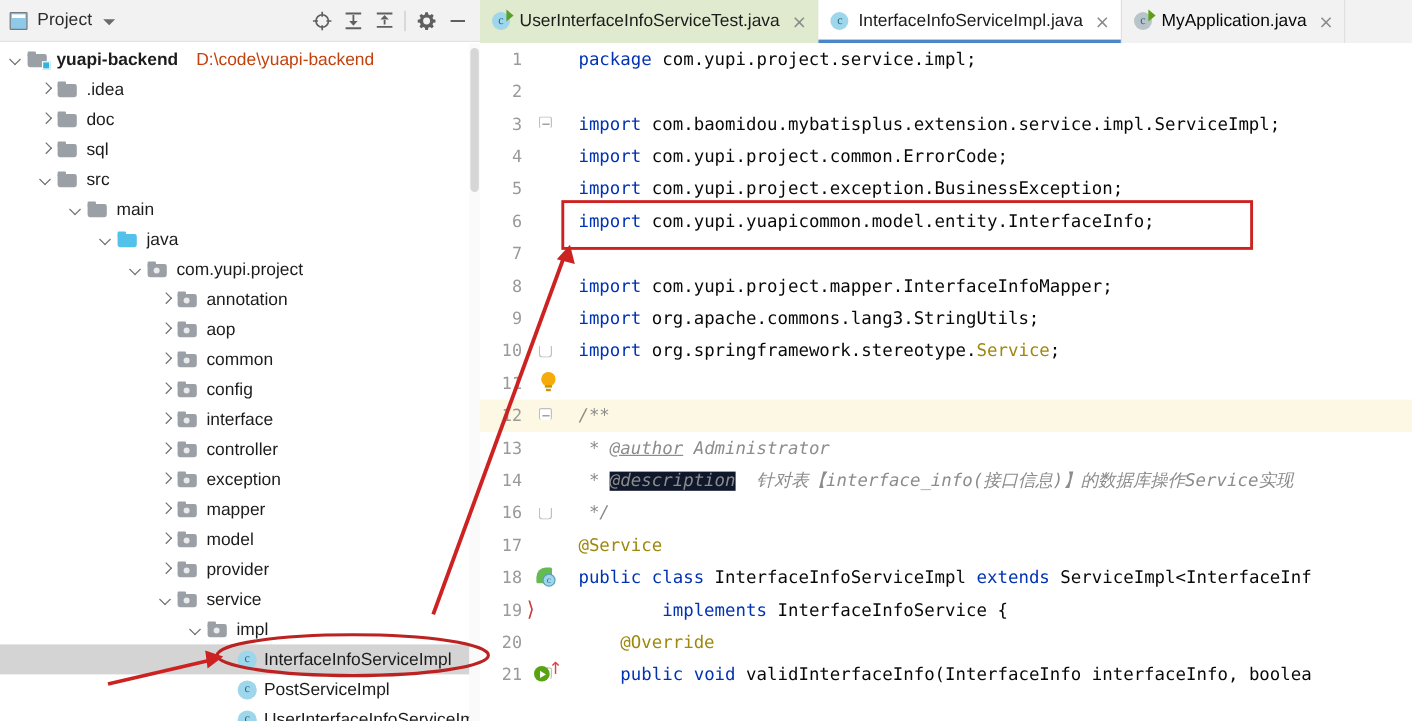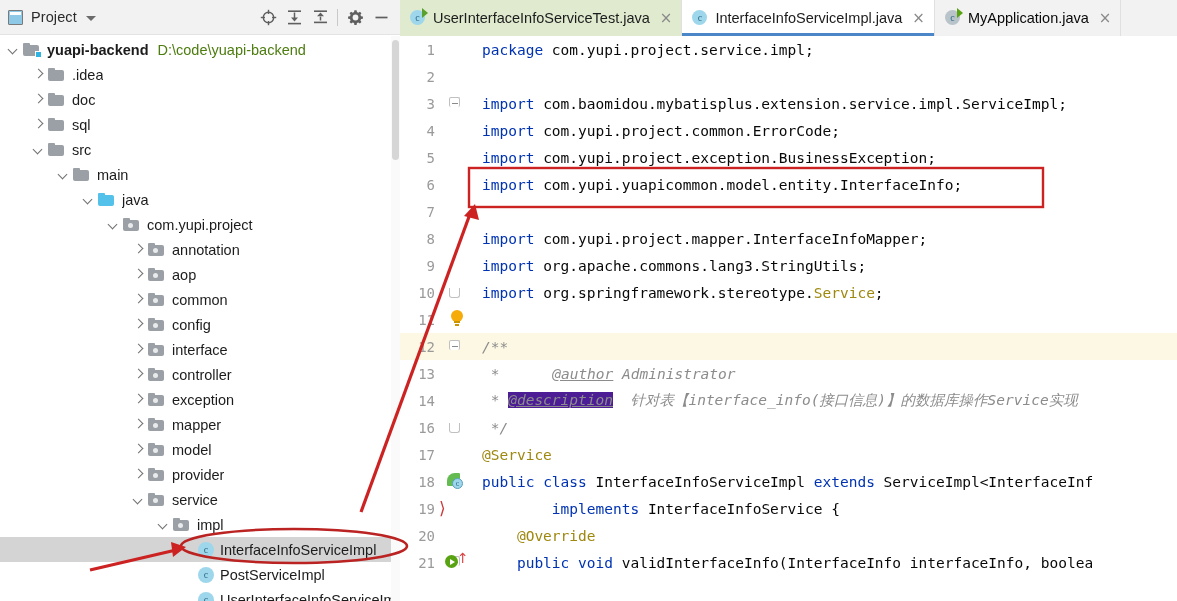--- a/index.html
+++ b/index.html
@@ -87,21 +87,21 @@
     position:absolute;left:5px;top:6px;width:5px;height:5px;border-radius:50%;
     background:#e9eaec;
   }
   .cicon{
     width:16px;height:16px;border-radius:50%;background:#9ed6ec;flex:none;margin-right:6px;
     display:flex;align-items:center;justify-content:center;
     font-size:10px;color:#2b6b84;font-family:"Liberation Serif",serif;
   }
   .label{ overflow:hidden;text-align:center; }
   .label.bold{ font-weight:bold; }
-  .path-hint{ color:#4d7c0f; margin-left:9px; font-size:14.5px; }
+  .path-hint{ color:#c2410c; margin-left:15px; font-size:14.5px; }
 
   
   #editor{ flex:1; height:601px; position:relative; background:#fff; overflow:hidden; }
   #tabbar{ height:36px; display:flex; background:#f2f2f2; align-items:stretch; flex:none; }
   .tab{
     display:flex;align-items:center;gap:7px;padding:0 9px 0 10px;
     font-size:14.5px;color:#1c1c1c;position:relative;white-space:nowrap;
     border-right:1px solid #e0e0e0;
   }
   .tab.green{ background:#dfeace; }
@@ -146,22 +146,22 @@
     border:1px solid #c0c0c0; background:#fff; border-radius:2px 2px 4px 4px;
   }
   .fold::before{ content:"";position:absolute;left:2px;top:5px;width:6px;height:1px;background:#8a8a8a; }
   .fold.open{ border-bottom:none;height:10px;border-radius:2px; }
   .fold.end{ border-top:none;height:10px;top:9px;border-radius:0 0 3px 3px; }
   .fold.end::before{ display:none; }
 
   .kw{color:#0033b3;}
   .anno{color:#9e880d;}
   .cmt{color:#8c8c8c;font-style:italic;}
-  .cmt-tag{color:#8c8c8c;font-style:italic;text-decoration:underline;background:#4c1d95;}
-  .cmt-tag-plain{color:#8c8c8c;font-style:italic;text-decoration:underline;margin-left:44px;}
+  .cmt-tag{color:#8c8c8c;font-style:italic;background:#0f172a;}
+  .cmt-tag-plain{color:#8c8c8c;font-style:italic;text-decoration:underline;}
   .plain{color:#080808;}
 
   .bulb{
     position:absolute;left:13px;top:4px;width:14px;height:17px;
   }
   .bulb .b{ position:absolute;left:1px;top:0;width:12px;height:12px;border-radius:50%;background:#f5ab0a;}
   .bulb .s{ position:absolute;left:4px;top:11px;width:6px;height:2px;background:#c99406;}
   .bulb .s2{ position:absolute;left:5px;top:14px;width:4px;height:2px;background:#c99406;}
 
   .g-bean{

